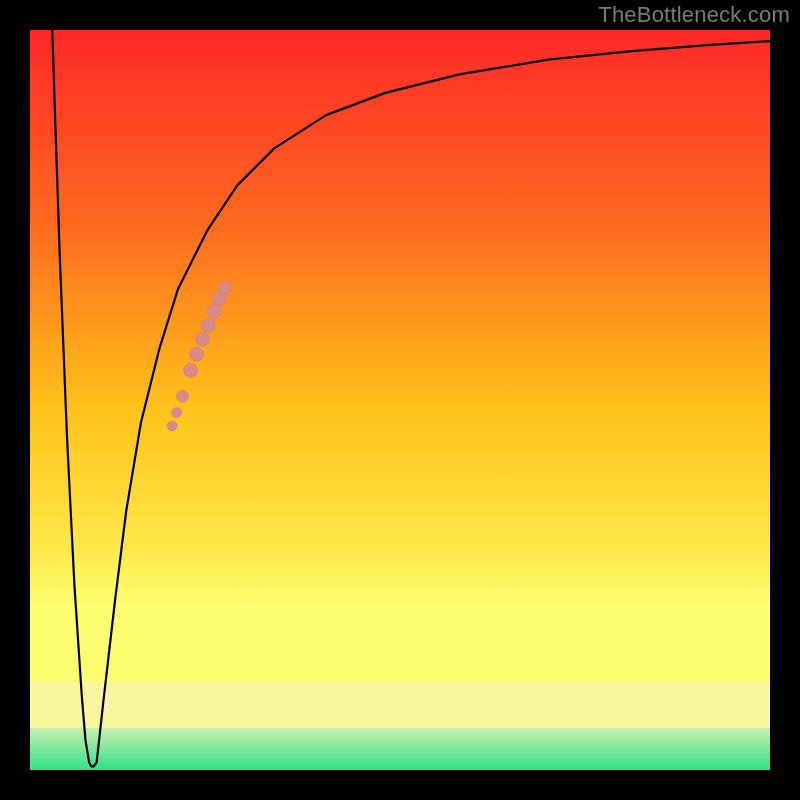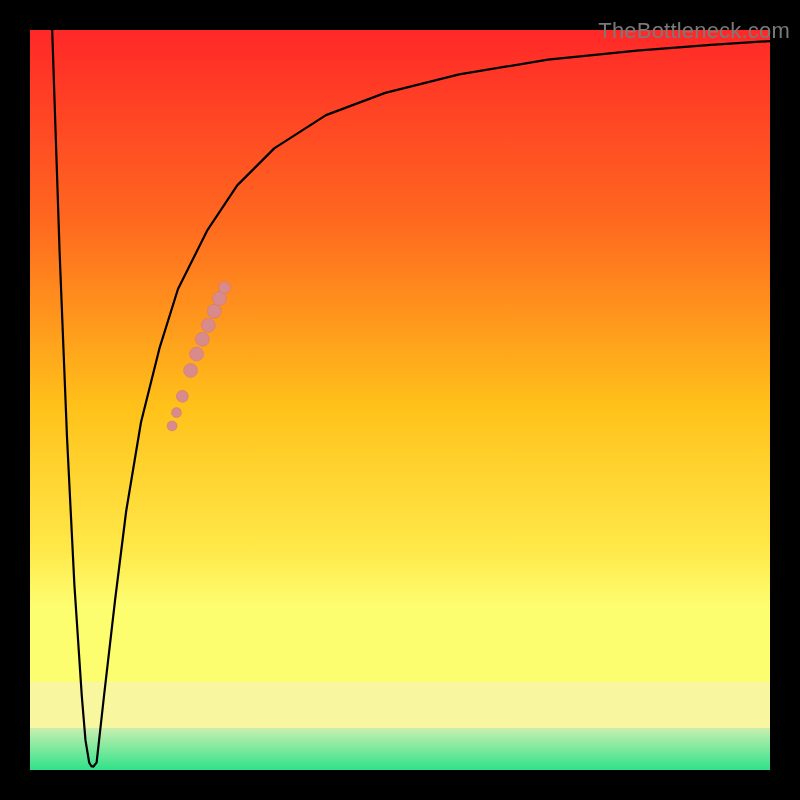--- a/index.html
+++ b/index.html
@@ -11,21 +11,21 @@
     background: #fff;
     font-family: Arial, Helvetica, sans-serif;
   }
   .wrap {
     position: relative;
     width: 800px;
     height: 800px;
   }
   .attrib {
     position: absolute;
-    top: 18px;
+    top: 2px;
     right: 10px;
     font-size: 22px;
     font-weight: 400;
     color: #7a7a7a;
     letter-spacing: 0.2px;
   }
   svg {
     display: block;
   }
 </style>

